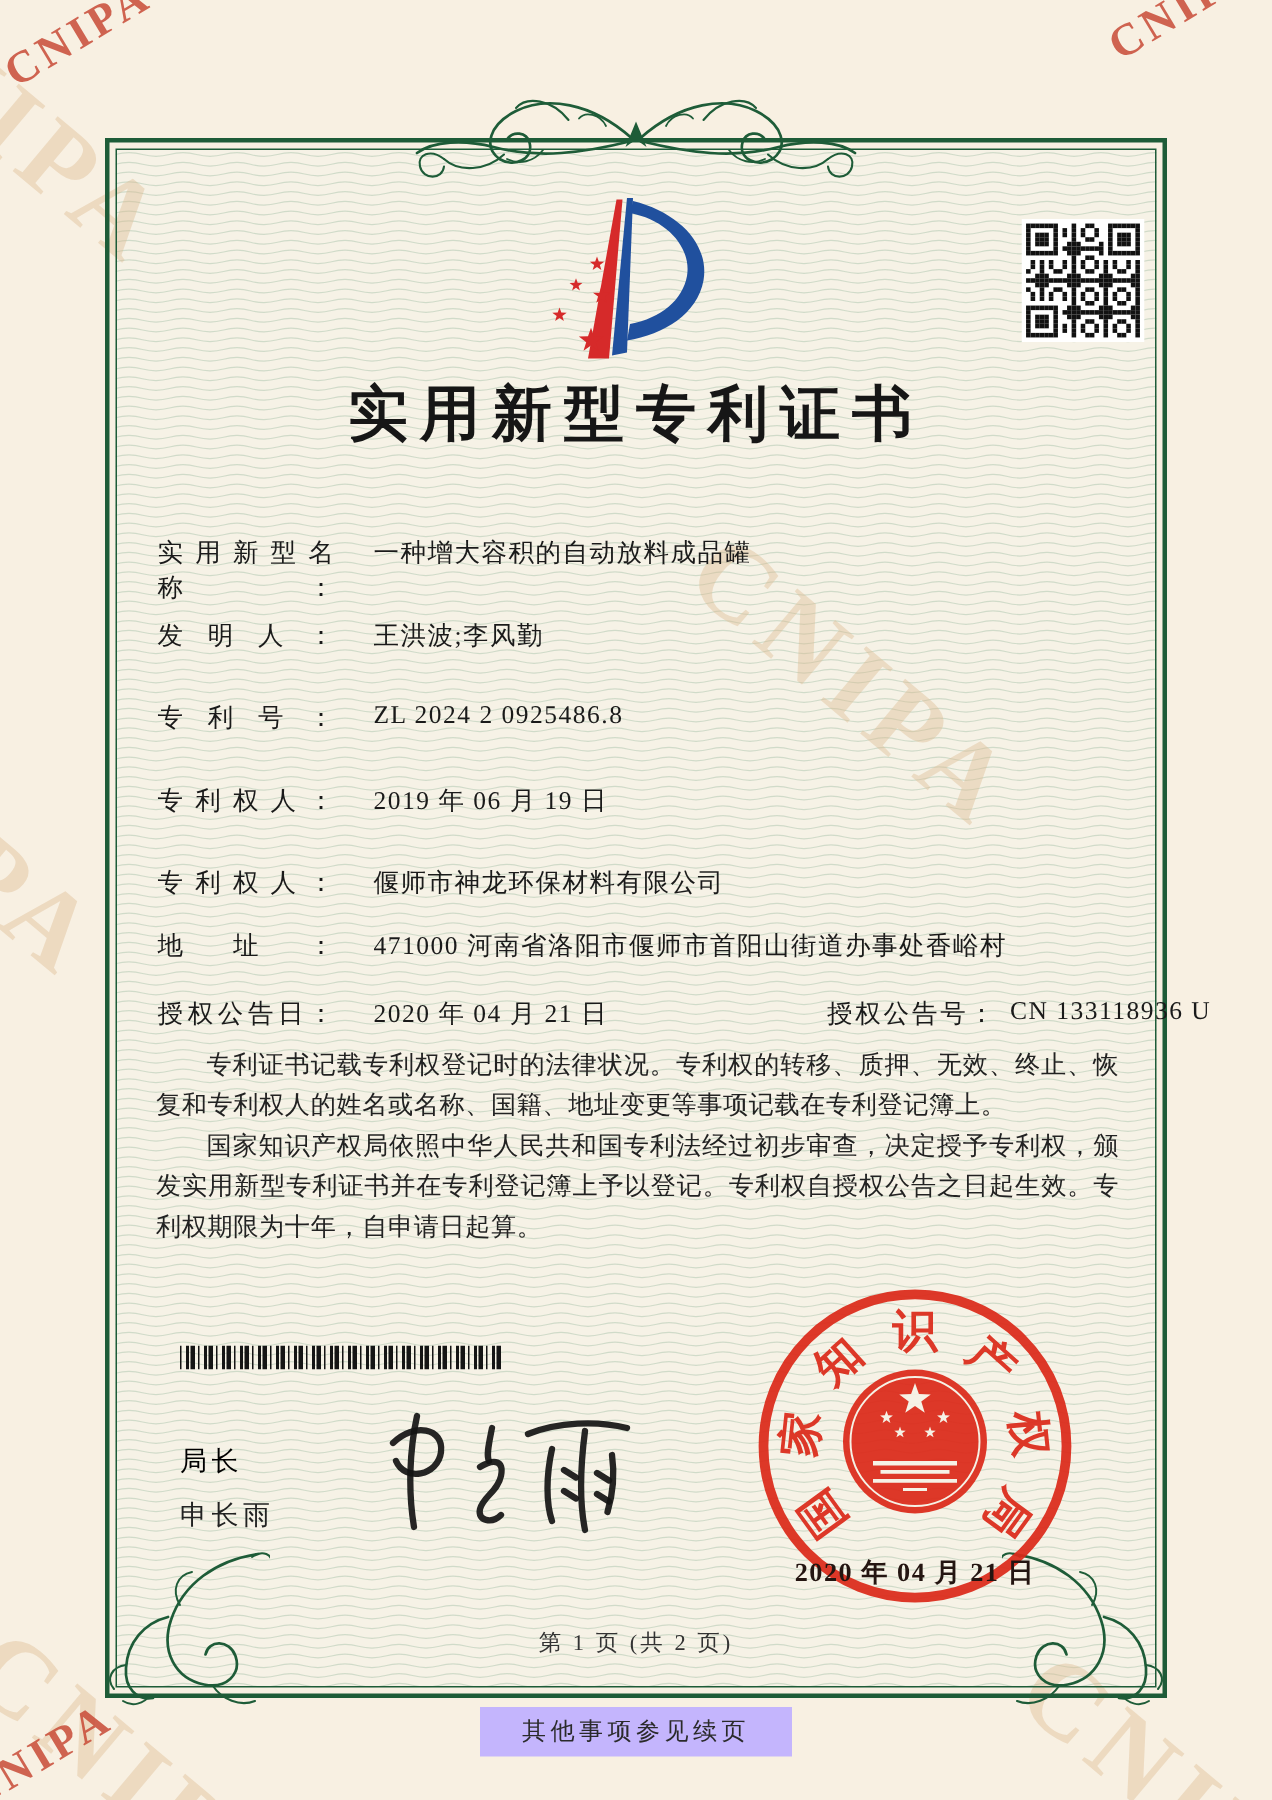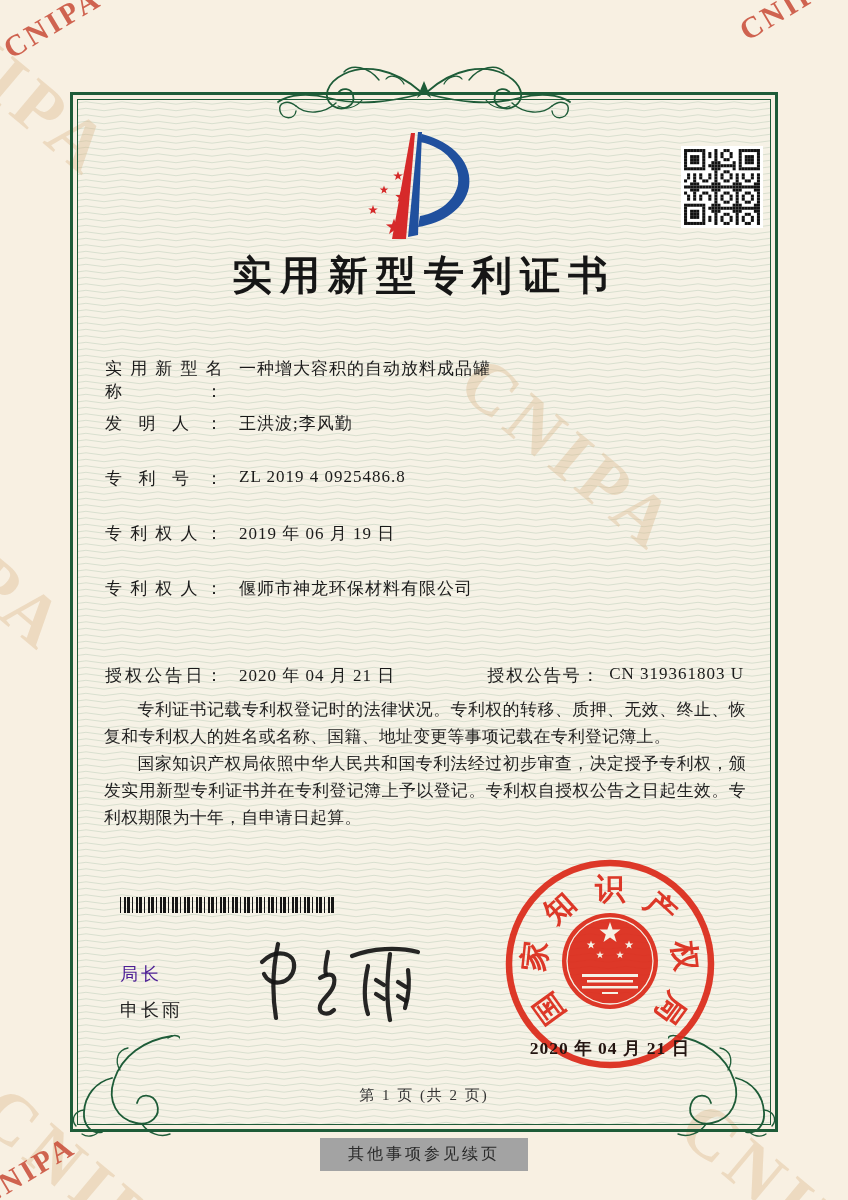--- a/index.html
+++ b/index.html
@@ -35,48 +35,48 @@
   .orn-br{left:668px;top:1030px;width:130px;height:112px}
 
   
   .content{position:absolute;inset:0;z-index:5}
   .cert-no{position:absolute;left:106px;top:147px;font-size:17px;letter-spacing:1.5px;color:#2a2a2a}
   .logo{position:absolute;left:356px;top:130px;width:132px;height:116px}
   .qr{position:absolute;left:681px;top:146px;width:82px;height:82px}
   .title{position:absolute;left:0;top:248px;width:100%;text-align:center;font-size:40px;
          font-weight:700;letter-spacing:8px;color:#161616}
 
-  .f-row{position:absolute;left:105px;width:650px;display:flex;gap:16px;font-size:17px;color:#1a1a1a}
+  .f-row{position:absolute;left:105px;width:650px;display:flex;gap:26px;font-size:17px;color:#1a1a1a}
   .f-label{flex:none;width:118px;text-align:justify;text-align-last:justify;letter-spacing:.5px}
   .f-value{letter-spacing:1px;white-space:nowrap}
-  .grant-group2{margin-left:76px;display:flex;gap:10px}
+  .grant-group2{margin-left:120px;display:flex;gap:10px}
   .grant-group2 .f-label{width:112px}
 
   .body-text{position:absolute;left:104px;top:696px;width:642px;font-size:16.8px;line-height:27px;
              text-align:justify;color:#222}
   .body-text p{text-indent:2em;letter-spacing:.4px}
 
   #barcode{position:absolute;left:120px;top:897px;width:215px;height:16px}
-  .signer-title{position:absolute;left:120px;top:962px;font-size:18px;letter-spacing:3px;color:#4c1d95;
+  .signer-title{position:absolute;left:120px;top:962px;font-size:18px;letter-spacing:3px;color:#000000;
                 font-family:Liberation Serif, serif}
   .signer-name{position:absolute;left:120px;top:998px;font-size:18px;letter-spacing:3px;color:#222;
                font-family:Liberation Serif, serif}
   .signature{position:absolute;left:240px;top:922px;width:210px;height:112px}
   .signature path{stroke:#131313;stroke-width:4.2;fill:none;stroke-linecap:round;stroke-linejoin:round;opacity:.92}
 
   .seal{position:absolute;left:503px;top:857px;width:214px;height:214px;z-index:6;opacity:.93}
   #seal-chars text{font-size:30px;font-weight:bold;fill:var(--seal-red);text-anchor:middle;
                    dominant-baseline:central;font-family:"Liberation Serif","DejaVu Serif",serif}
   .seal-date{position:absolute;left:495px;top:1036px;width:230px;text-align:center;font-size:17.5px;
              font-weight:600;letter-spacing:1px;color:#241511;z-index:7}
 
   .page-indicator{position:absolute;left:0;top:1086px;width:848px;text-align:center;font-size:15px;
                   letter-spacing:2px;color:#333}
   .continuation{position:absolute;left:0;top:1138px;width:848px;text-align:center;z-index:5}
-  .continuation span{display:inline-block;background:#a3a3a3;padding:6px 28px;font-size:16px;
+  .continuation span{display:inline-block;background:#c4b5fd;padding:6px 28px;font-size:16px;
                      letter-spacing:3px;color:#2a2a2a}
 </style>
 </head>
 <body>
 
 <div class="page">
 
   <div class="inner-bg"></div>
   <svg id="waves" viewBox="0 0 694 1026">
       <path d="M0 4 q9 -2.4 18 0 t18 0 t18 0 t18 0 t18 0 t18 0 t18 0 t18 0 t18 0 t18 0 t18 0 t18 0 t18 0 t18 0 t18 0 t18 0 t18 0 t18 0 t18 0 t18 0 t18 0 t18 0 t18 0 t18 0 t18 0 t18 0 t18 0 t18 0 t18 0 t18 0 t18 0 t18 0 t18 0 t18 0 t18 0 t18 0 t18 0 t18 0 t18 0"></path>
@@ -623,37 +623,41 @@
     <div class="f-row" style="top:357px">
       <span class="f-label">实用新型名称：</span>
       <span class="f-value">一种增大容积的自动放料成品罐</span>
     </div>
     <div class="f-row" style="top:412px">
       <span class="f-label">发明人：</span>
       <span class="f-value">王洪波;李风勤</span>
     </div>
     <div class="f-row" style="top:467px">
       <span class="f-label">专利号：</span>
-      <span class="f-value">ZL 2019 4 0925486.8</span>
+      <span class="f-value">ZL 2024 2 0925486.8</span>
     </div>
     <div class="f-row" style="top:522px">
       <span class="f-label">专利权人：</span>
       <span class="f-value">2019 年 06 月 19 日</span>
     </div>
     <div class="f-row" style="top:577px">
       <span class="f-label">专利权人：</span>
       <span class="f-value">偃师市神龙环保材料有限公司</span>
+    </div>
+    <div class="f-row" style="top:619px">
+      <span class="f-label">地址：</span>
+      <span class="f-value">471000  河南省洛阳市偃师市首阳山街道办事处香峪村</span>
     </div>
 
     <div class="f-row" style="top:664px">
       <span class="f-label">授权公告日：</span>
       <span class="f-value">2020 年 04 月 21 日</span>
       <span class="grant-group2">
         <span class="f-label">授权公告号：</span>
-        <span class="f-value">CN 319361803 U</span>
+        <span class="f-value">CN 133118936 U</span>
       </span>
     </div>
 
     <div class="body-text">
       <p>专利证书记载专利权登记时的法律状况。专利权的转移、质押、无效、终止、恢复和专利权人的姓名或名称、国籍、地址变更等事项记载在专利登记簿上。</p>
       <p>国家知识产权局依照中华人民共和国专利法经过初步审查，决定授予专利权，颁发实用新型专利证书并在专利登记簿上予以登记。专利权自授权公告之日起生效。专利权期限为十年，自申请日起算。</p>
     </div>
 
     <svg id="barcode" viewBox="0 0 215 16" preserveAspectRatio="none">
         <rect x="0" y="0" width="1" height="16" fill="var(--barcode-black)"></rect>

